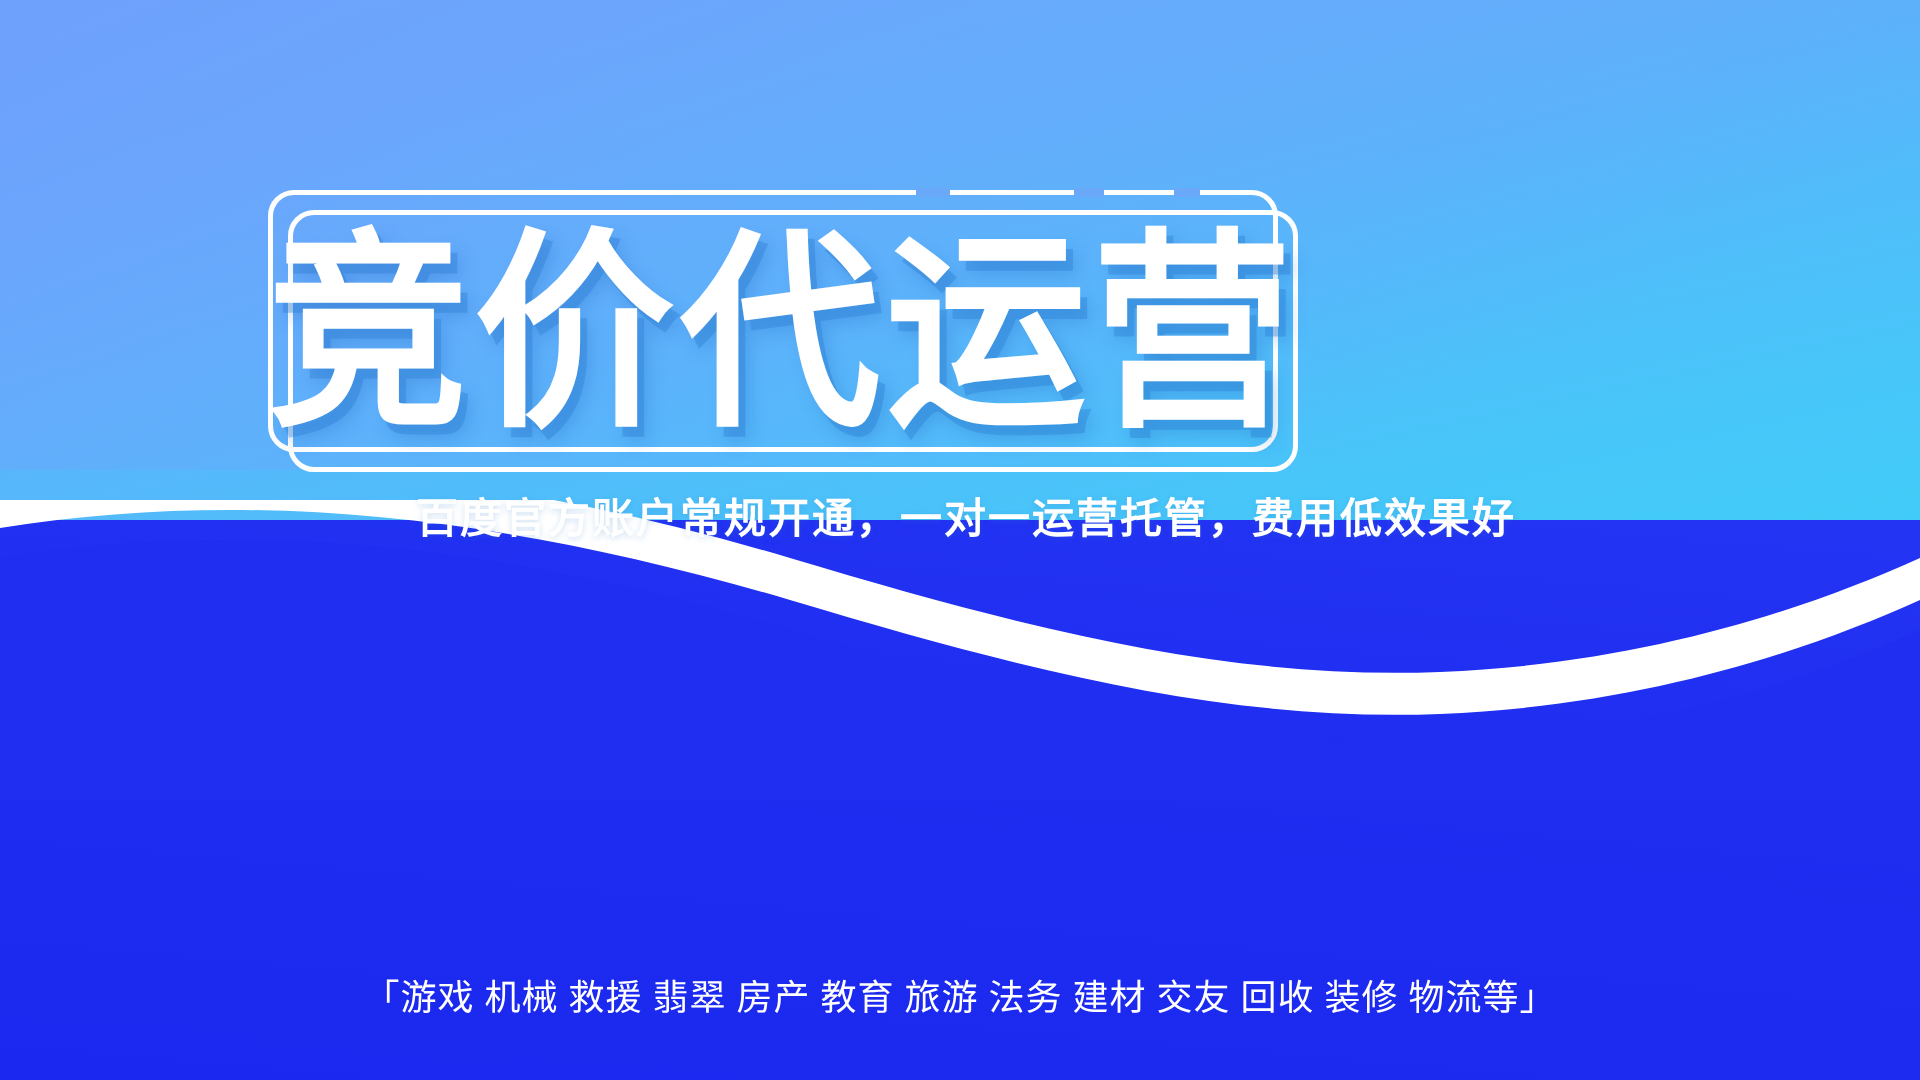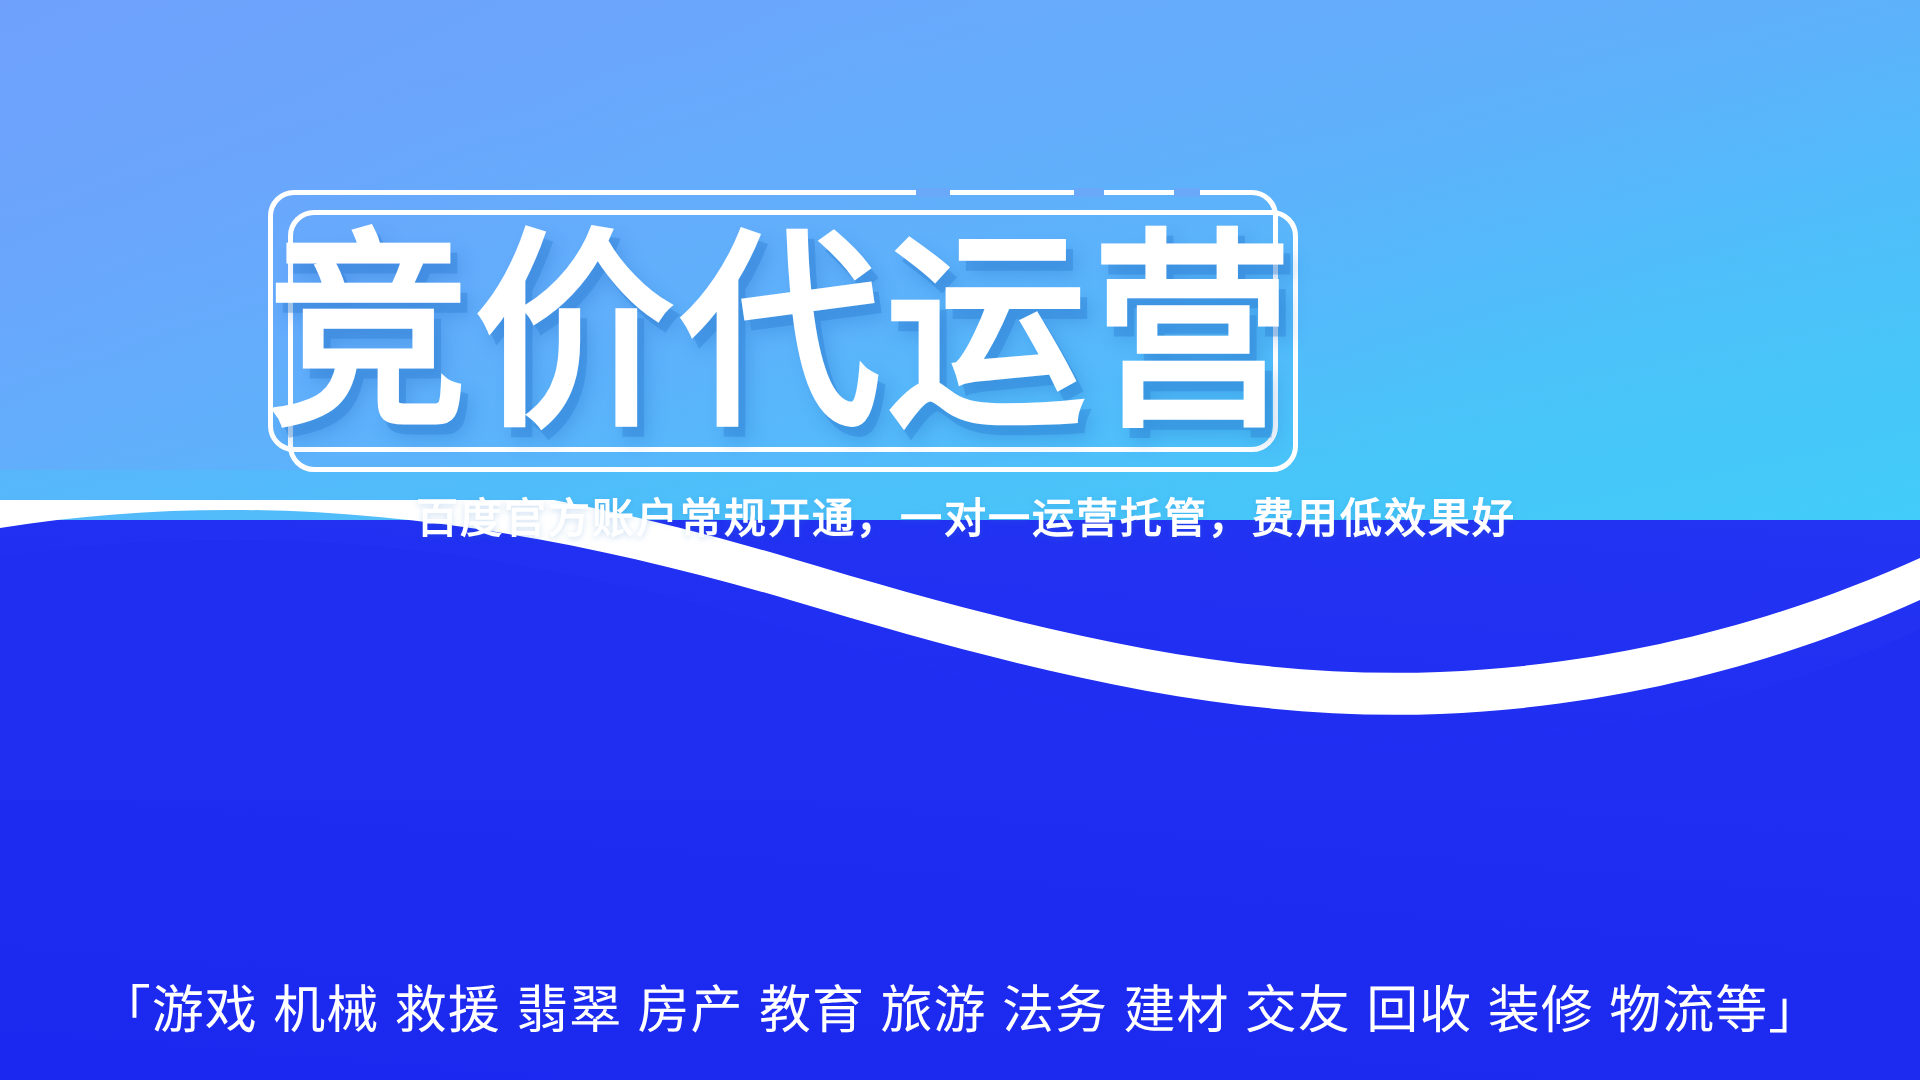--- a/index.html
+++ b/index.html
@@ -129,22 +129,22 @@
 
   
   .tagline{
     position:absolute;
     left:0; top:968px;
     width:1920px;
     text-align:center;
     z-index:5;
   }
   .tagline span{
-    font-family:Liberation Sans, sans-serif;
-    font-size:52px;
+    font-family:Liberation Serif, serif;
+    font-size:36px;
     font-weight:400;
     color:#ffffff;
     letter-spacing:1px;
     white-space:nowrap;
   }
 </style>
 </head>
 <body>
 
 <div id="banner">

